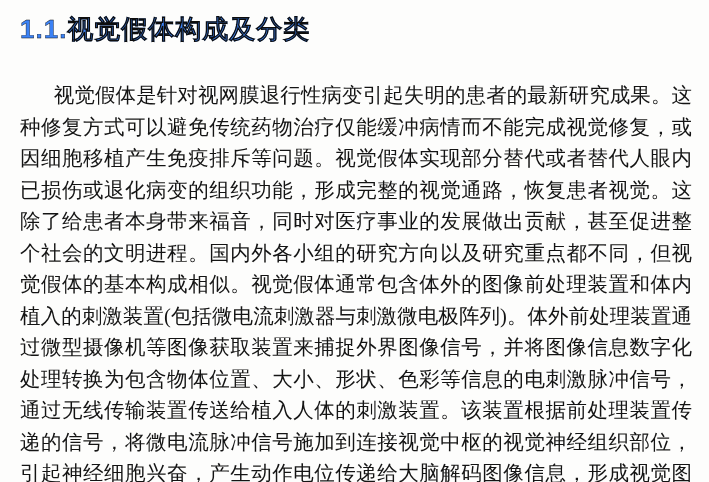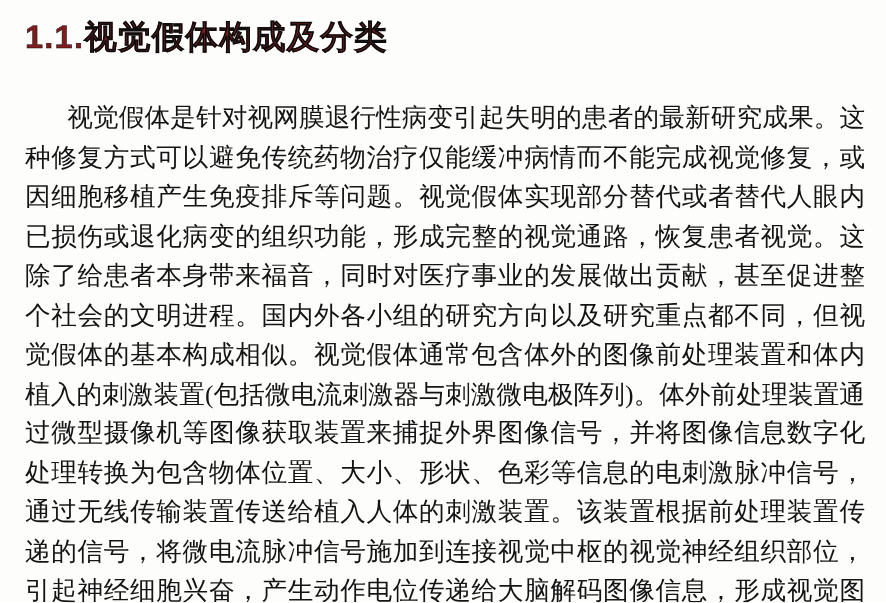--- a/index.html
+++ b/index.html
@@ -17,21 +17,21 @@
     overflow: hidden;
     color: #141414;
   }
   .heading {
     margin: 0;
     font-family: "Liberation Sans", "DejaVu Sans", sans-serif;
     font-weight: 700;
     font-size: 26px;
     line-height: 34px;
     letter-spacing: 1px;
-    color: #7f1d1d;
+    color: #3b82f6;
     -webkit-text-stroke: 0.4px #0d0d0d;
   }
   .body-paragraph {
     margin: 34px 0 0 0;
     font-family: "Liberation Serif", "DejaVu Serif", serif;
     font-size: 20.5px;
     line-height: 31.5px;
     text-align: justify;
     text-justify: inter-ideograph;
     text-indent: 1.65em;

